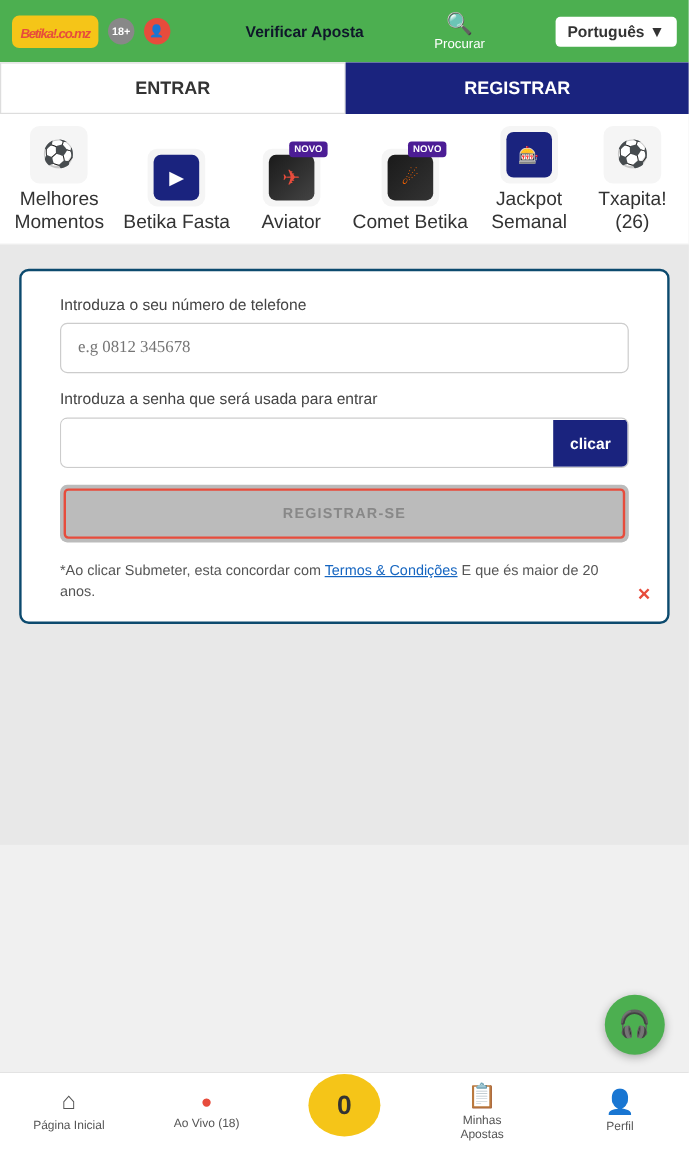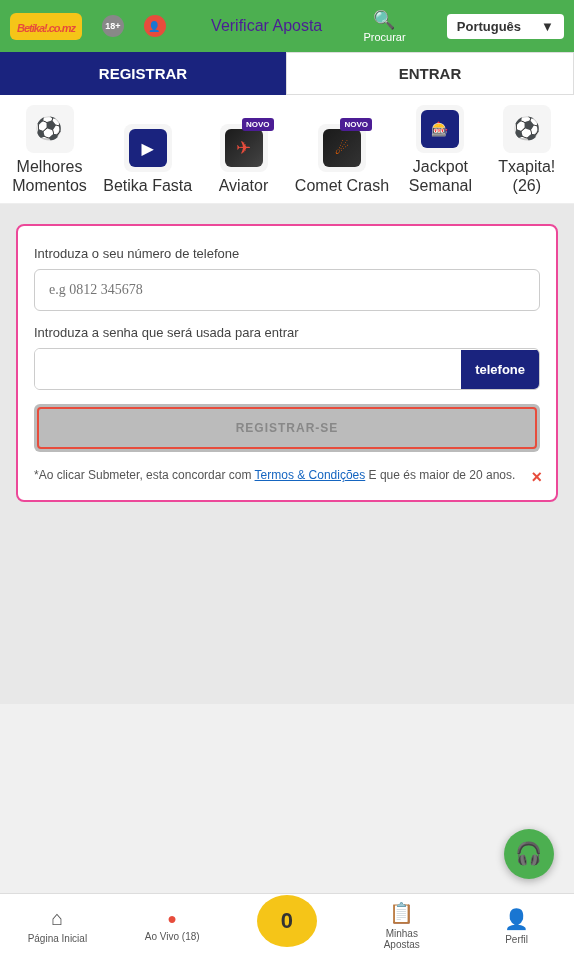--- a/index.html
+++ b/index.html
@@ -17,21 +17,21 @@
       background: #4caf50;
       display: flex;
       align-items: center;
       justify-content: space-between;
       padding: 8px 10px;
       height: 52px;
     }
     .header-left {
       display: flex;
       align-items: center;
-      gap: 20px;
+      gap: 8px;
     }
     .logo {
       background: #f5c518;
       border-radius: 6px;
       padding: 3px 7px;
       font-weight: 900;
       font-size: 18px;
       color: #1a1a6e;
       font-style: italic;
       letter-spacing: -1px;
@@ -45,42 +45,42 @@
       font-size: 9px; color: white; font-weight: bold;
     }
     .verified-icon {
       width: 22px; height: 22px;
       background: #e74c3c;
       border-radius: 50%;
       display: flex; align-items: center; justify-content: center;
       color: white; font-size: 10px; margin-right: 4px;
     }
     .header-center {
-      color: #4c1d95;
-      font-size: 16px;
-      font-weight: normal;
+      color: #0f172a;
+      font-size: 13px;
+      font-weight: bold;
     }
     .header-search {
       display: flex;
       flex-direction: column;
       align-items: center;
       color: white;
       font-size: 11px;
     }
     .search-icon-wrap { font-size: 18px; }
     .lang-btn {
       background: white;
       border: none;
       border-radius: 4px;
       padding: 5px 10px;
       font-size: 13px;
       font-weight: bold;
       color: #333;
       cursor: pointer;
-      display: flex; align-items: center; gap: 20px;
+      display: flex; align-items: center; gap: 4px;
     }
 
     
     .tab-bar {
       display: flex;
       background: white;
     }
     .tab-btn {
       flex: 1;
       padding: 12px;
@@ -148,23 +148,23 @@
     
     .main-content {
       background: #e8e8e8;
       min-height: 500px;
       padding: 20px 16px;
     }
 
     
     .reg-form-card {
       background: white;
-      border: 2px solid #ec4899;
+      border: 2px solid #0c4a6e;
       border-radius: 8px;
-      padding: 20px 16px 16px;
+      padding: 20px 32px 16px;
       position: relative;
     }
     .form-label {
       font-size: 13px;
       color: #444;
       margin-bottom: 8px;
       display: block;
     }
     .form-input {
       width: 100%;
@@ -336,22 +336,22 @@
     <div class="search-icon-wrap">🔍</div>
     <span>Procurar</span>
   </div>
   <button class="lang-btn">
     <span>Português</span>
     <span>▼</span>
   </button>
 </div>
 
 <div class="tab-bar">
+  <button class="tab-btn inactive">ENTRAR</button>
   <button class="tab-btn active">REGISTRAR</button>
-  <button class="tab-btn inactive">ENTRAR</button>
 </div>
 
 <div class="quick-nav">
 
   <div class="nav-item">
     <div class="nav-icon-box">
       <span>⚽</span>
     </div>
     <span class="nav-item-label">Melhores<br>Momentos</span>
   </div>
@@ -369,21 +369,21 @@
       <div class="aviator-icon">✈</div>
     </div>
     <span class="nav-item-label">Aviator</span>
   </div>
 
   <div class="nav-item">
     <div class="nav-icon-box">
       <div class="novo-badge">NOVO</div>
       <div class="comet-icon">☄</div>
     </div>
-    <span class="nav-item-label">Comet Crash</span>
+    <span class="nav-item-label">Comet Betika</span>
   </div>
 
   <div class="nav-item">
     <div class="nav-icon-box">
       <div class="jackpot-icon">🎰</div>
     </div>
     <span class="nav-item-label">Jackpot<br>Semanal</span>
   </div>
 
   <div class="nav-item">
@@ -398,21 +398,21 @@
 <div class="main-content">
 
   <div class="reg-form-card">
 
     <label class="form-label">Introduza o seu número de telefone</label>
     <input class="form-input" type="tel" placeholder="e.g 0812 345678" style="">
 
     <label class="form-label">Introduza a senha que será usada para entrar</label>
     <div class="password-wrap">
       <input class="password-input" type="password" style="">
-      <button class="show-btn">telefone</button>
+      <button class="show-btn">clicar</button>
     </div>
 
     <div class="register-btn-wrap">
       <button class="register-btn">REGISTRAR-SE</button>
     </div>
 
     <p class="terms-text">
       <span>*Ao clicar Submeter, esta concordar com </span><a class="terms-link">Termos &amp; Condições</a><span> E que és maior de 20 anos.</span>
     </p>
 

